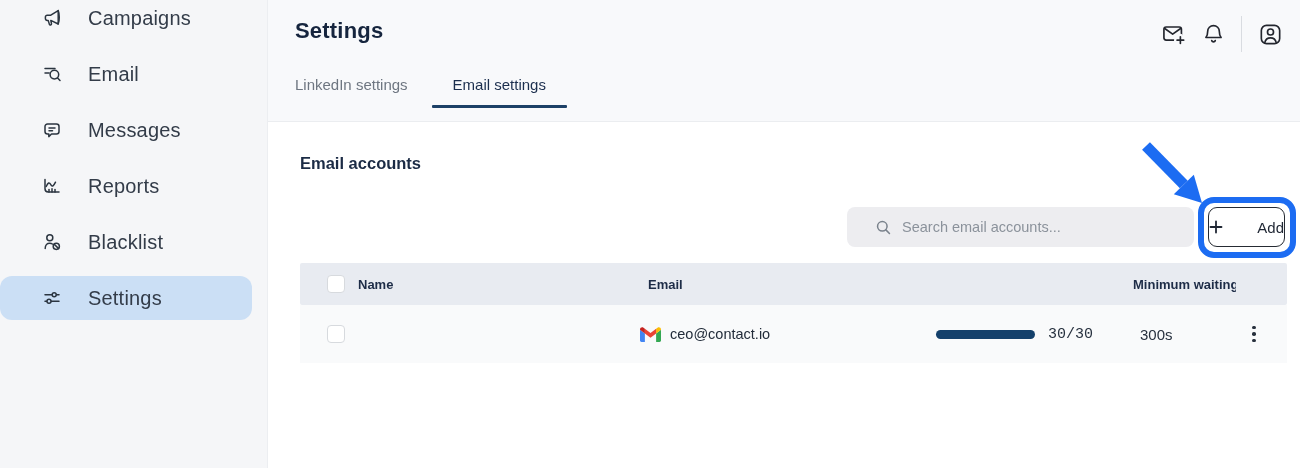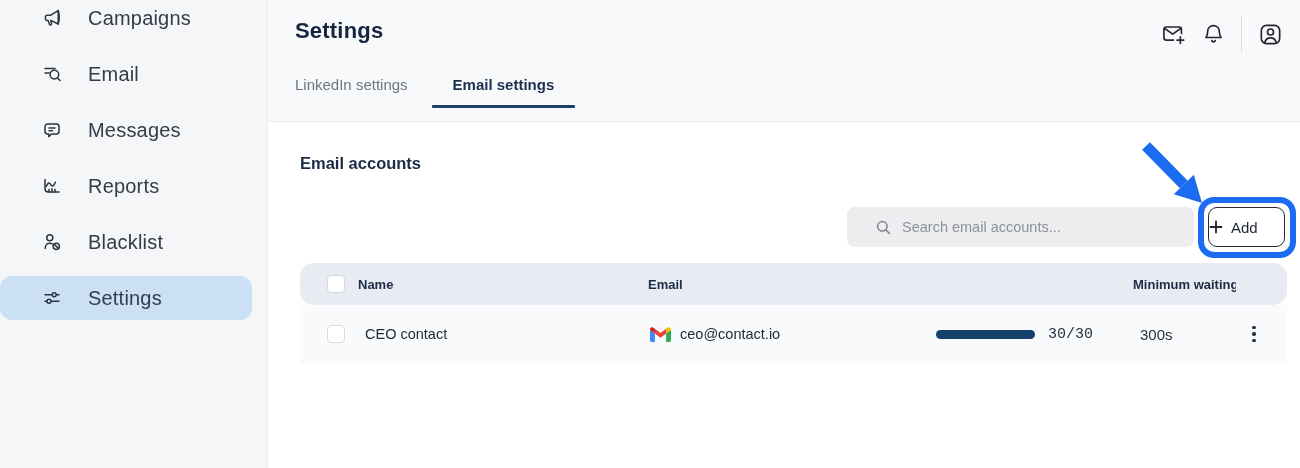--- a/index.html
+++ b/index.html
@@ -21,21 +21,21 @@
 
   
   .headband { position:absolute; left:268px; top:0; width:1032px; height:122px;
               background:#f8f9fb; border-bottom:1px solid #ebedf0; }
   .page-title { position:absolute; left:27px; top:18px; font-size:22px; font-weight:700;
                 color:#16253e; letter-spacing:.2px; }
   .tabs { position:absolute; left:27px; top:76px; display:flex; }
   .tab { position:relative; font-size:15px; color:#6e7681; padding:0 10px 12px 10px;
          margin-right:25px; cursor:pointer; }
   .tab:first-child { padding-left:0; }
-  .tab.active { color:#1c2f4e; font-weight:700; }
+  .tab.active { color:#1c2f4e; font-weight:400; }
   .tab.active .underline { position:absolute; left:-11px; right:-11px; bottom:-3px;
                            height:3px; background:#1d4167; border-radius:1px; }
   .topbar-actions { position:absolute; right:10px; top:14px; height:40px;
                     display:flex; align-items:center; }
   .tb-icon { width:40px; height:40px; display:flex; align-items:center; justify-content:center;
              cursor:pointer; }
   .tb-icon svg { width:25px; height:25px; stroke:#23262e; stroke-width:1.6; fill:none;
                  stroke-linecap:round; stroke-linejoin:round; }
   .tb-divider { width:1px; height:36px; background:#d9dce1; margin:0 8px; }
 
@@ -46,34 +46,34 @@
                 background:#ededf0; border-radius:8px; display:flex; align-items:center;
                 padding:0 28px; }
   .search-box svg { width:17px; height:17px; stroke:#7a828c; stroke-width:1.8; fill:none;
                     stroke-linecap:round; margin-right:10px; }
   .search-box input { border:none; outline:none; background:transparent; flex:1;
                       font-size:14.5px; color:#3a4250; font-family:"Liberation Sans",sans-serif; }
   .search-box input::placeholder { color:#8b929b; }
 
   .add-btn { position:absolute; left:1208px; top:207px; width:77px; height:40px;
              background:#ffffff; border:1.5px solid #262b33; border-radius:9px;
-             display:flex; align-items:center; justify-content:flex-start; gap:8px;
+             display:flex; align-items:center; justify-content:space-between; gap:8px;
              font-size:15px; color:#1f2633; cursor:pointer; }
   .add-btn svg { width:14px; height:14px; stroke:#1f2633; stroke-width:1.8; fill:none;
                  stroke-linecap:round; }
 
   
   .annot-rect { position:absolute; left:1198px; top:197px; width:98px; height:61px;
                 border:6px solid #1c6cf2; border-radius:16px; pointer-events:none; z-index:5; }
   .annot-arrow { position:absolute; left:1130px; top:132px; width:90px; height:85px;
                  pointer-events:none; z-index:6; }
 
   
   .table { position:absolute; left:300px; top:263px; width:987px; overflow:hidden; }
-  .thead { height:42px; background:#e8ebf1; border-radius:14px; position:relative; }
+  .thead { height:42px; background:#e8ebf1; border-radius:2px; position:relative; }
   .trow  { height:58px; background:#f9fafb; position:relative; }
   .th { position:absolute; top:0; height:42px; display:flex; align-items:center;
         font-size:13px; font-weight:700; color:#1d2c47; white-space:nowrap; }
   .td { position:absolute; top:0; height:58px; display:flex; align-items:center;
         font-size:14.5px; color:#222c3a; white-space:nowrap; }
   .checkbox { width:18px; height:18px; background:#ffffff; border:1.5px solid #d7dade;
               border-radius:4px; cursor:pointer; }
   .gmail { width:21px; height:16px; margin-right:9px; }
   .progress-track { width:99px; height:9px; border-radius:5px; background:#14406b;
                     overflow:hidden; margin-right:13px; }
@@ -242,22 +242,21 @@
       <div class="th" style="left:348px;">Email</div>
       <div class="th" style="left:833px;">
         <span class="clip-minwait">Minimum waiting</span>
       </div>
     </div>
 
     <div class="trow">
       <div class="td" style="left:27px;">
         <span class="checkbox"></span>
       </div>
-      <div class="td" style="left:65px;">CEO contact</div>
-      <div class="td" style="left:350px;">
+      <div class="td" style="left:340px;">
         <svg class="gmail" viewBox="0 0 49.4 37.2">
           <path fill="#4285f4" d="M3.4 37.2h8.1V17.5L0 8.8v25c0 1.9 1.5 3.4 3.4 3.4z"></path>
           <path fill="#34a853" d="M37.9 37.2H46c1.9 0 3.4-1.5 3.4-3.4v-25l-11.5 8.7z"></path>
           <path fill="#fbbc04" d="M37.9 6.2v11.3l11.5-8.7V7.9c0-4.2-4.8-6.6-8.2-4.1z"></path>
           <path fill="#ea4335" d="M11.5 17.5V6.2L24.7 16 37.9 6.2v11.3L24.7 27.3z"></path>
           <path fill="#c5221f" d="M0 7.9v.9l11.5 8.7V6.2L8.2 3.7C4.8 1.2 0 3.6 0 7.9z"></path>
         </svg>
         <span>ceo@contact.io</span>
       </div>
       <div class="td" style="left:636px;font-family:Liberation Mono, monospace;">

